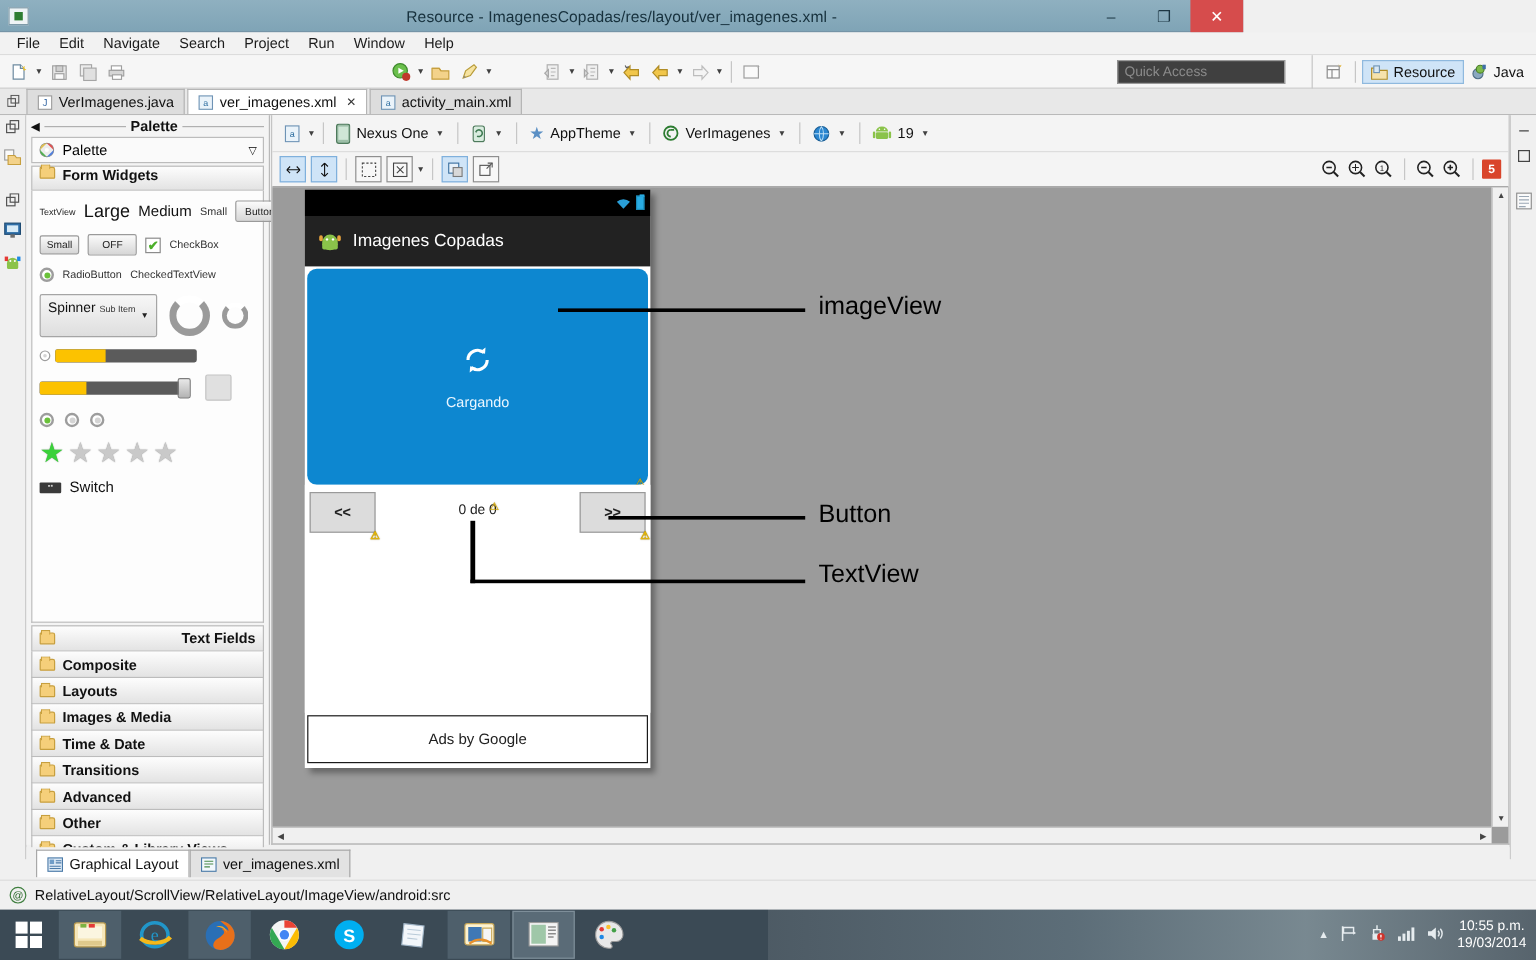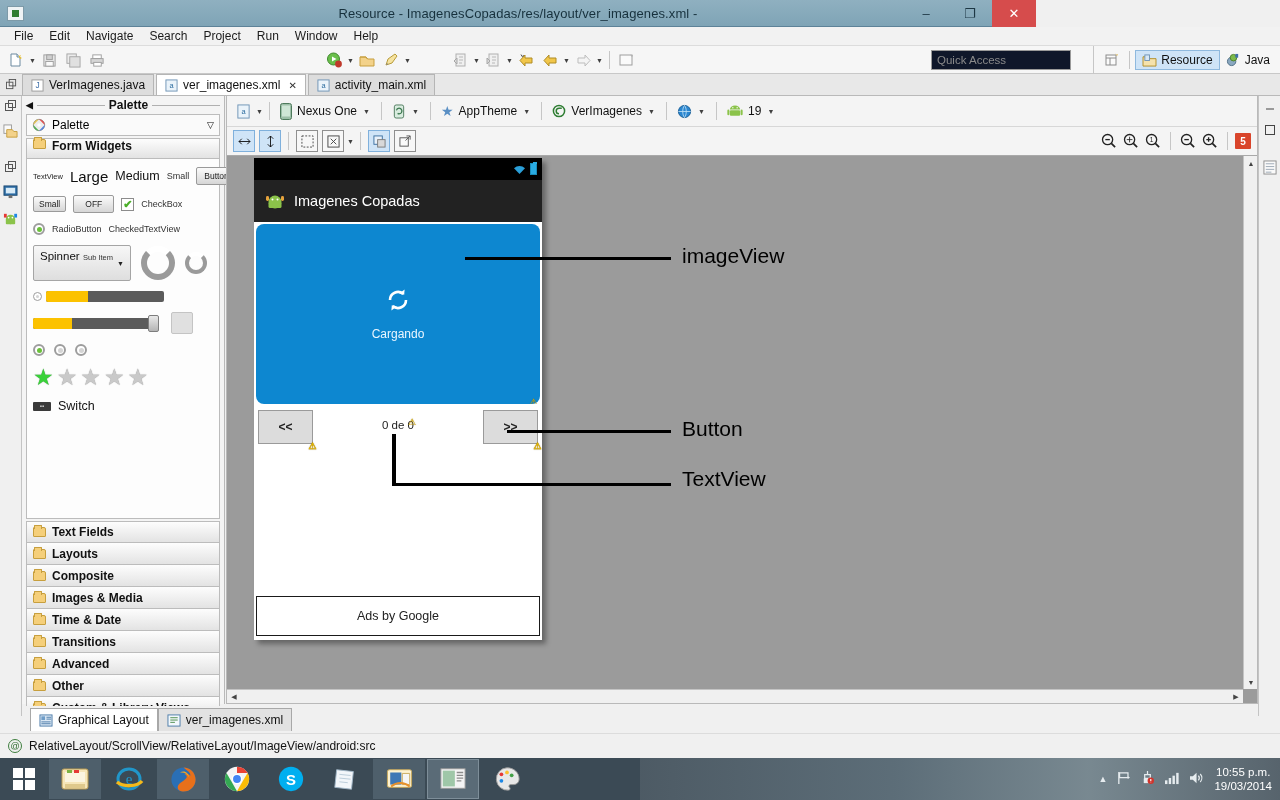--- a/index.html
+++ b/index.html
@@ -48,21 +48,21 @@
     background:#f6f6f6;border-bottom:1px solid #c8c8c8;
   }
   .tb-row{position:absolute;top:0;height:28px;display:flex;align-items:center;}
   .tbi{width:20px;height:20px;margin:0 2px;display:flex;align-items:center;justify-content:center;}
   .caret{width:9px;height:20px;display:flex;align-items:center;justify-content:center;
     font-size:7px;color:#404040;}
   .tbsep{width:1px;height:18px;background:#c6c6c6;margin:0 5px;}
 
   .quick{
     position:absolute;right:209px;top:4px;width:140px;height:20px;
-    background:#0f172a;border:1px solid #9a9a9a;
+    background:#404040;border:1px solid #9a9a9a;
     font-size:11.5px;color:#8a8a8a;padding:0 5px;line-height:18px;
   }
   .persp{position:absolute;right:0;top:0;height:28px;display:flex;align-items:center;
     border-left:1px solid #c6c6c6;padding-left:6px;}
   .persp-btn{display:flex;align-items:center;gap:4px;padding:2px 6px;font-size:12px;color:#111;}
   .persp-btn.active{background:#cfe4f7;border:1px solid #8fb9de;}
 
   
   .tabbar{
     position:absolute;left:0;top:74px;width:1280px;height:22px;
@@ -112,21 +112,21 @@
     margin:0 4px;height:360px;background:#fdfdfd;border:1px solid #bcbcbc;border-top:none;
     position:relative;padding:8px 6px;
   }
   .pal-cats{margin:2px 4px 0 4px;}
   .pal-cat{
     height:22px;background:linear-gradient(to bottom,#fdfdfd,#e3e3e3);
     border:1px solid #bcbcbc;border-top:none;
     display:flex;align-items:center;gap:6px;padding:0 6px;
     font-weight:bold;font-size:12px;color:#111;
   }
-  .pal-cat:first-child{border-top:1px solid #bcbcbc;}
+  .pal-cat:first-child{border-top:1px solid #bcbcbc;justify-content:space-between;}
   .folder{
     width:13px;height:10px;background:#f5cf7a;border:1px solid #c79f3e;
     border-radius:1px 2px 1px 1px;position:relative;flex:none;
   }
   .folder:before{content:"";position:absolute;left:0;top:-3px;width:6px;height:3px;
     background:#f5cf7a;border:1px solid #c79f3e;border-bottom:none;border-radius:1px 1px 0 0;}
 
   
   .wrow{display:flex;align-items:center;gap:7px;margin-bottom:10px;}
   .tv-tiny{font-size:7.5px;color:#222;}
@@ -628,25 +628,25 @@
       </div>
     </div>
 
     <div class="pal-cats">
       <div class="pal-cat">
         <span class="folder"></span>
         <span>Text Fields</span>
       </div>
       <div class="pal-cat">
         <span class="folder"></span>
-        <span>Layouts</span>
+        <span>Composite</span>
       </div>
       <div class="pal-cat">
         <span class="folder"></span>
-        <span>Composite</span>
+        <span>Layouts</span>
       </div>
       <div class="pal-cat">
         <span class="folder"></span>
         <span>Images &amp; Media</span>
       </div>
       <div class="pal-cat">
         <span class="folder"></span>
         <span>Time &amp; Date</span>
       </div>
       <div class="pal-cat">

